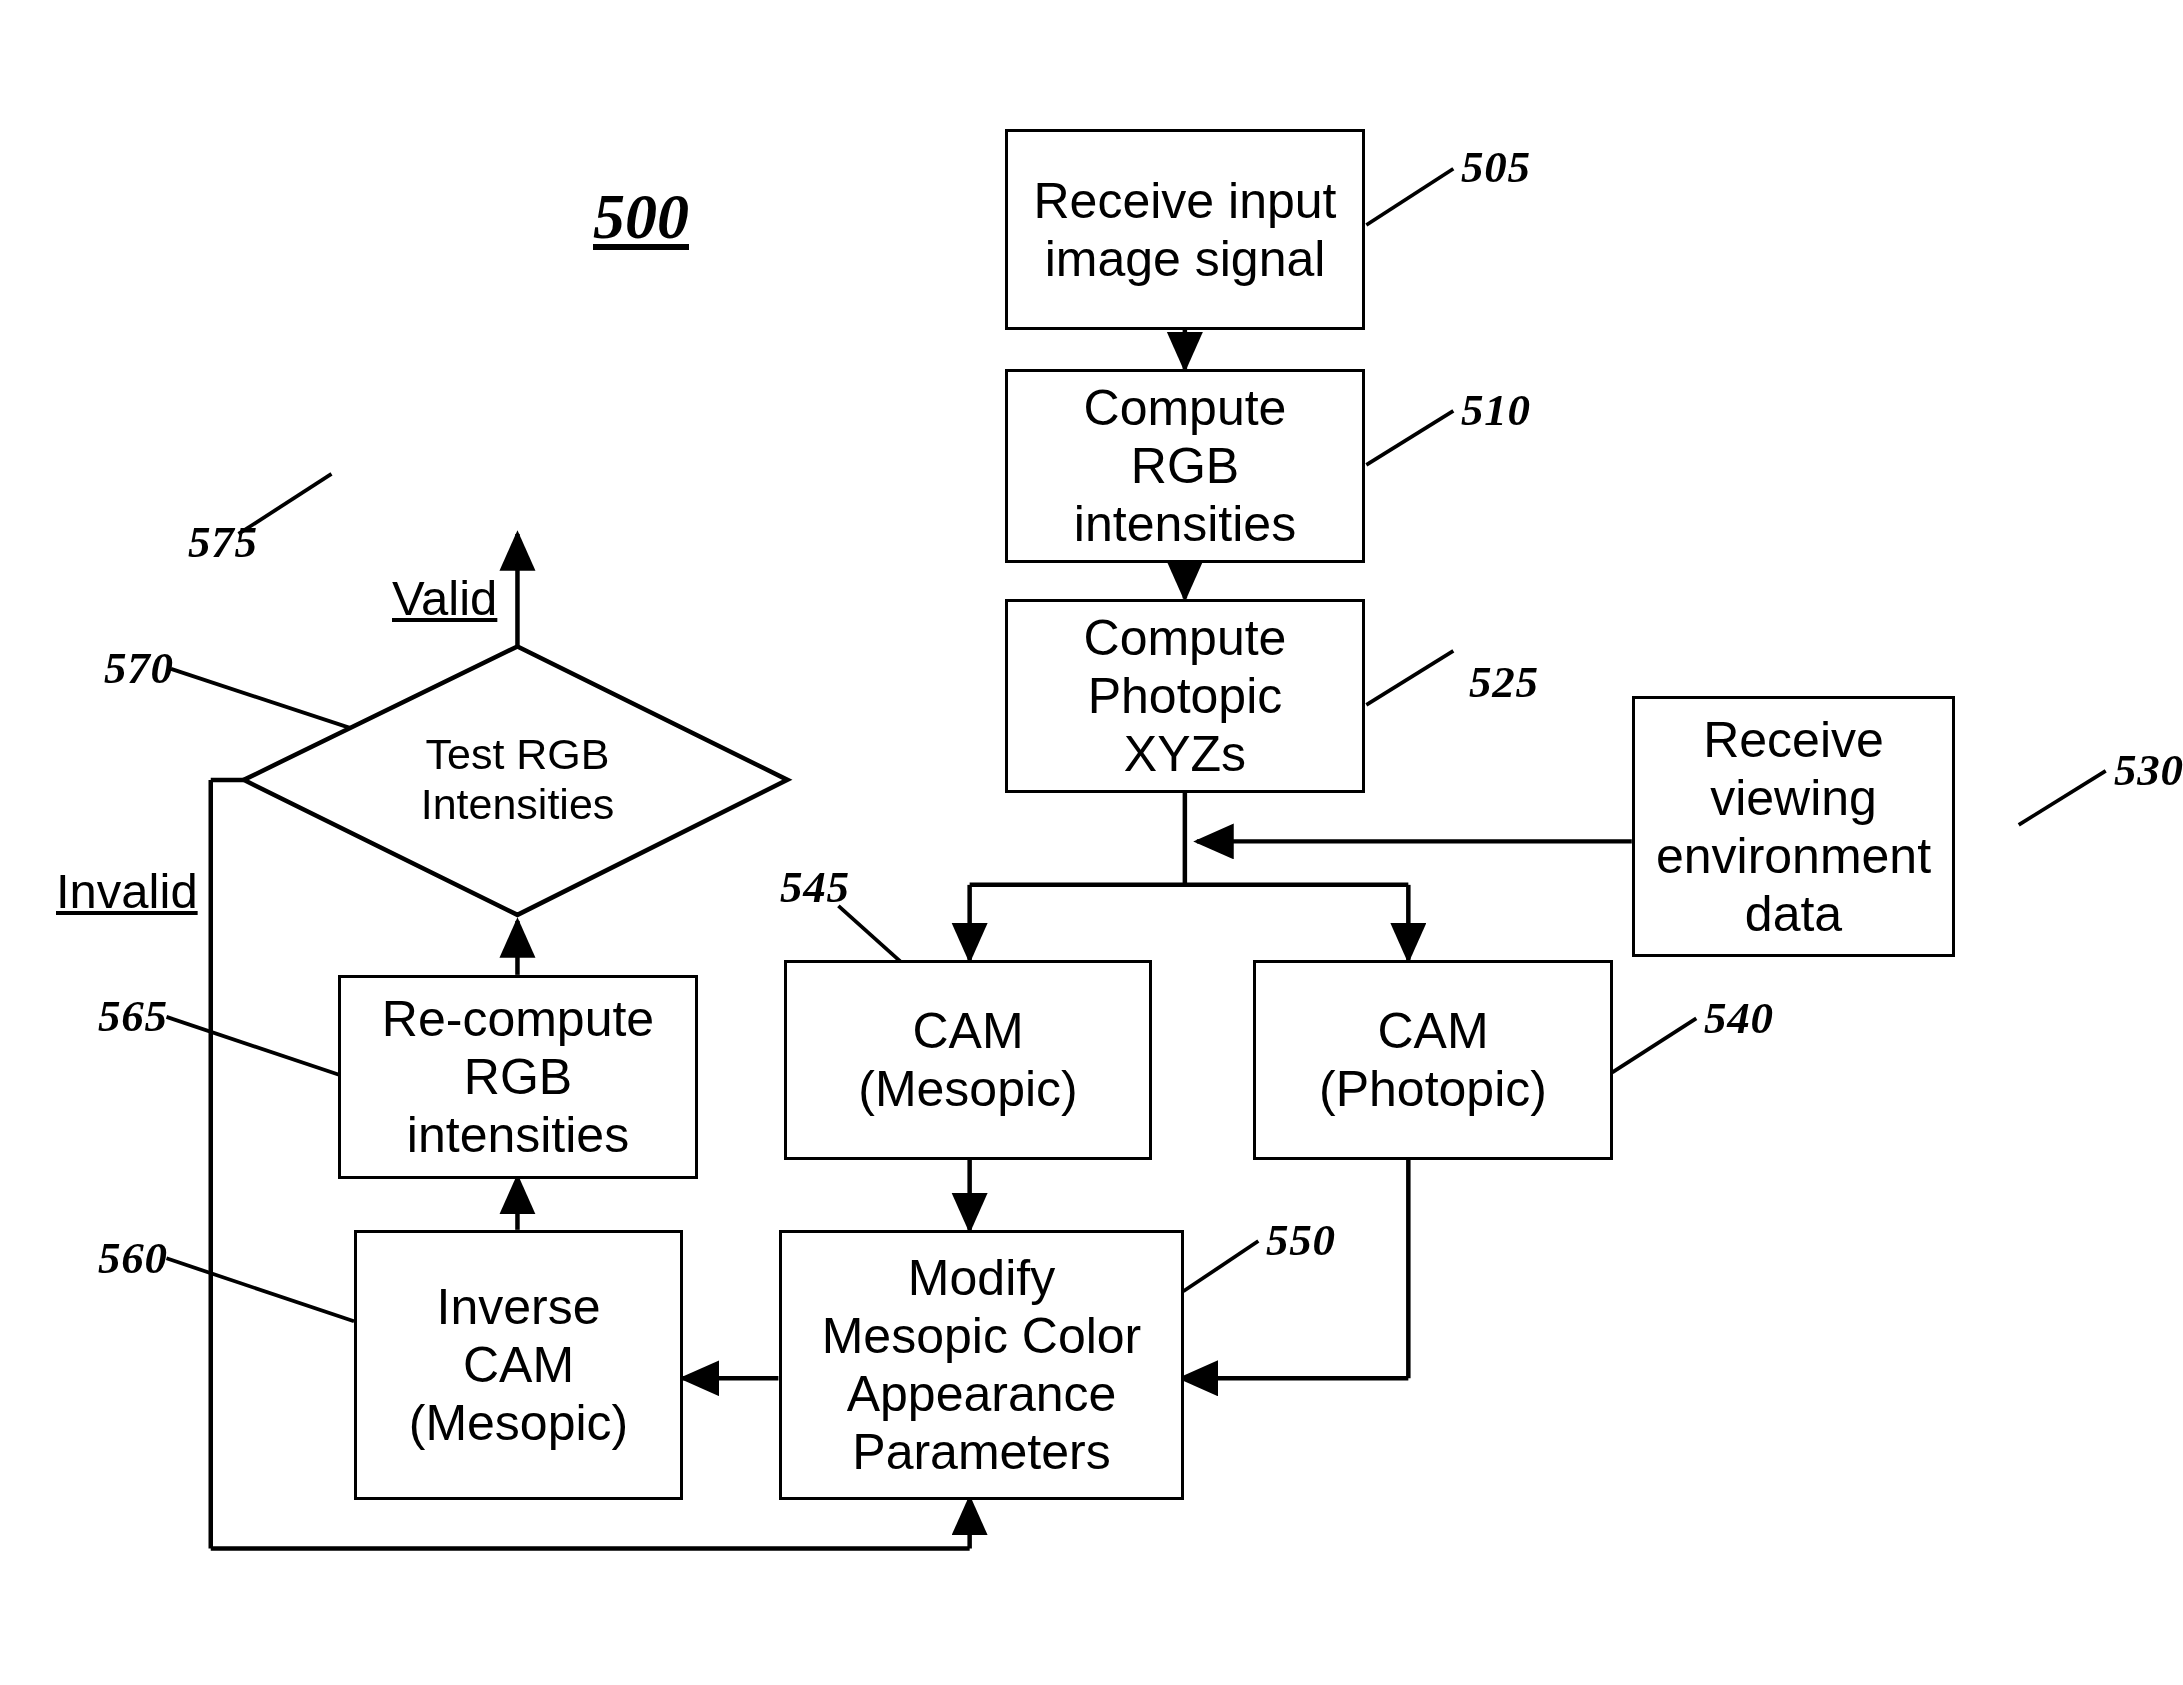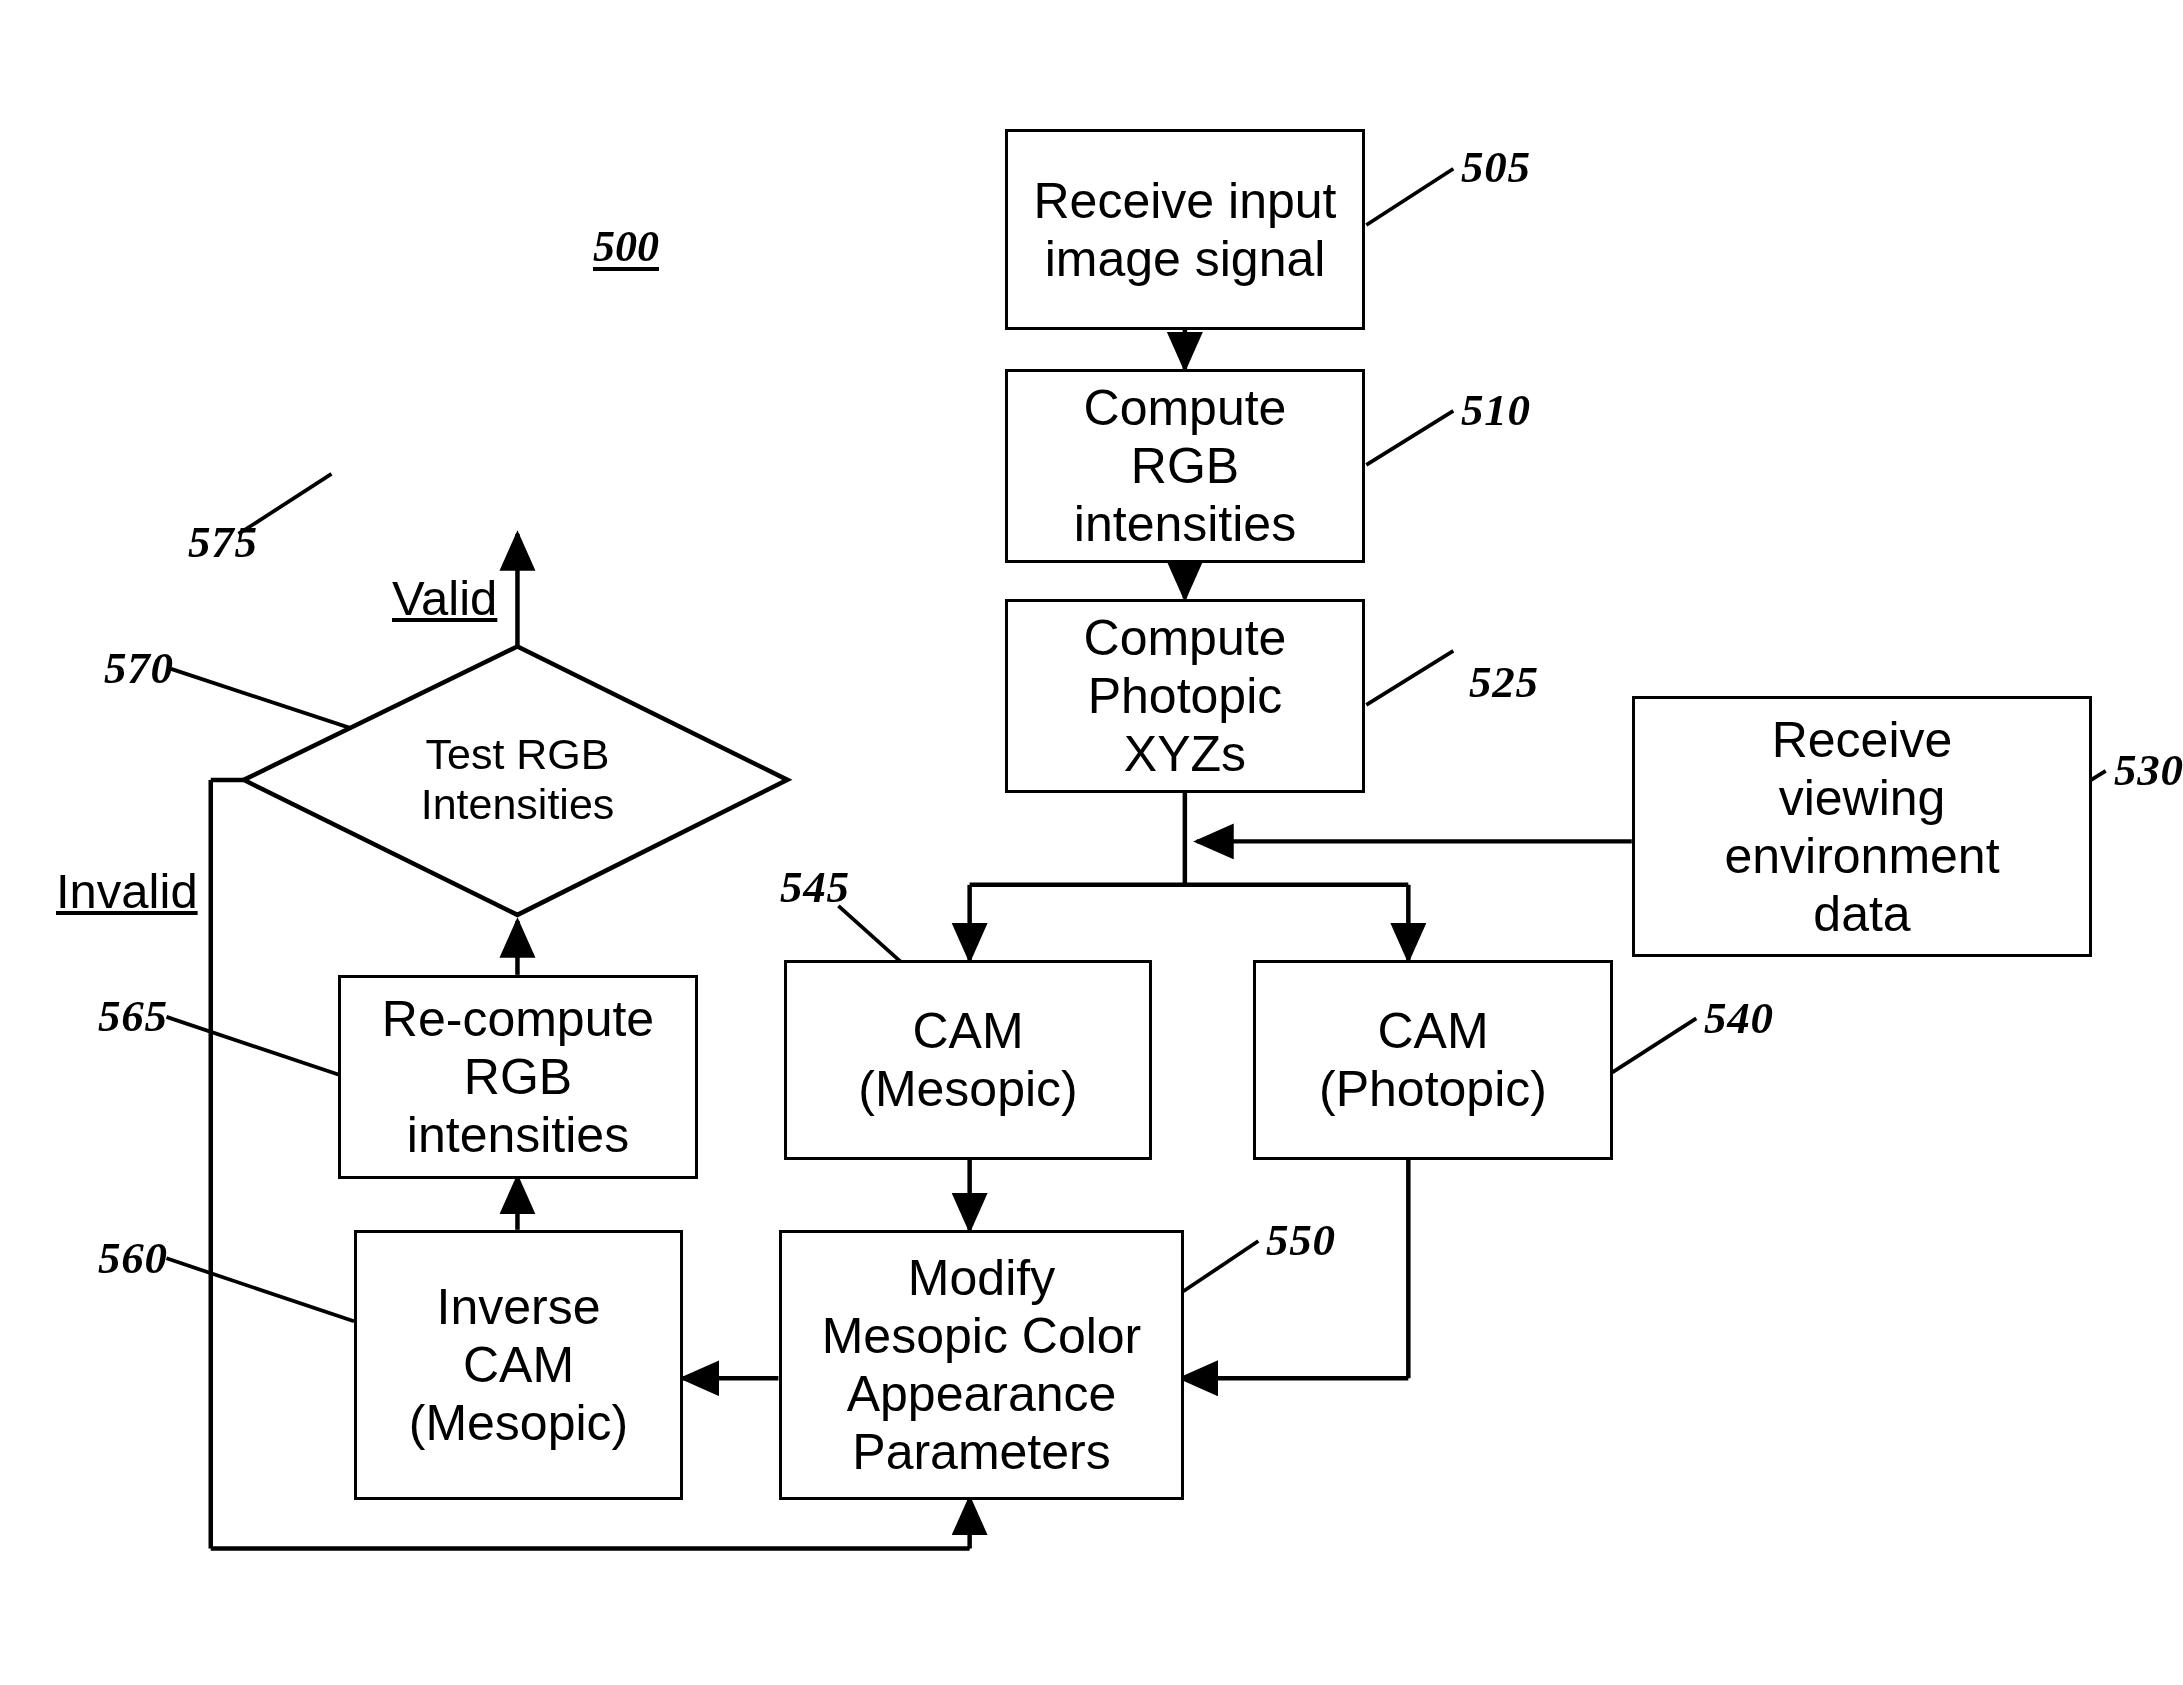--- a/index.html
+++ b/index.html
@@ -64,25 +64,24 @@
     position: absolute;
     font-size: 49px;
     white-space: nowrap;
     text-decoration: underline;
   }
   .figtitle {
     position: absolute;
     font-family: "Liberation Serif", serif;
     font-style: italic;
     font-weight: bold;
-    font-size: 44px;
+    font-size: 64px;
     text-decoration: underline;
     text-underline-offset: 6px;
     white-space: nowrap;
-    margin-top: 41px;
   }
 </style>
 </head>
 <body>
 
 <div id="figure">
 
   <div class="figtitle" style="left:593px; top:180px;">500</div>
 
   <svg class="wires" viewBox="0 0 2911 2247">
@@ -145,21 +144,21 @@
 image signal</div>
 
   <div class="node" style="left:1005px; top:369px; width:360px; height:194px;">Compute
 RGB
 intensities</div>
 
   <div class="node" style="left:1005px; top:599px; width:360px; height:194px;">Compute
 Photopic
 XYZs</div>
 
-  <div class="node" style="left:1632px; top:696px; width:460px; height:261px;">Receive
+  <div class="node" style="left:1632px; top:696px; width:323px; height:261px;">Receive
 viewing
 environment
 data</div>
 
   <div class="node" style="left:784px; top:960px; width:368px; height:200px;">CAM
 (Mesopic)</div>
 
   <div class="node" style="left:1253px; top:960px; width:360px; height:200px;">CAM
 (Photopic)</div>
 

